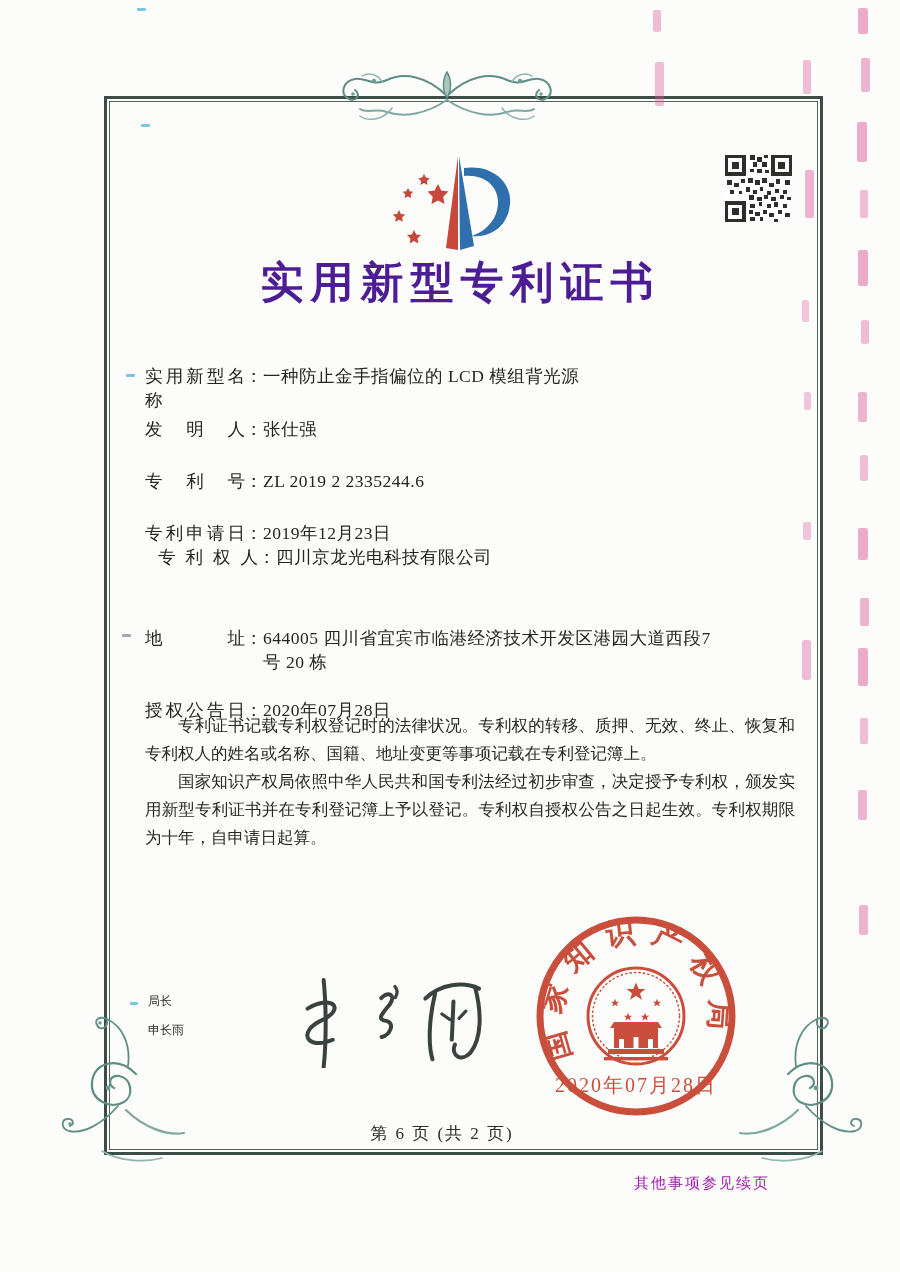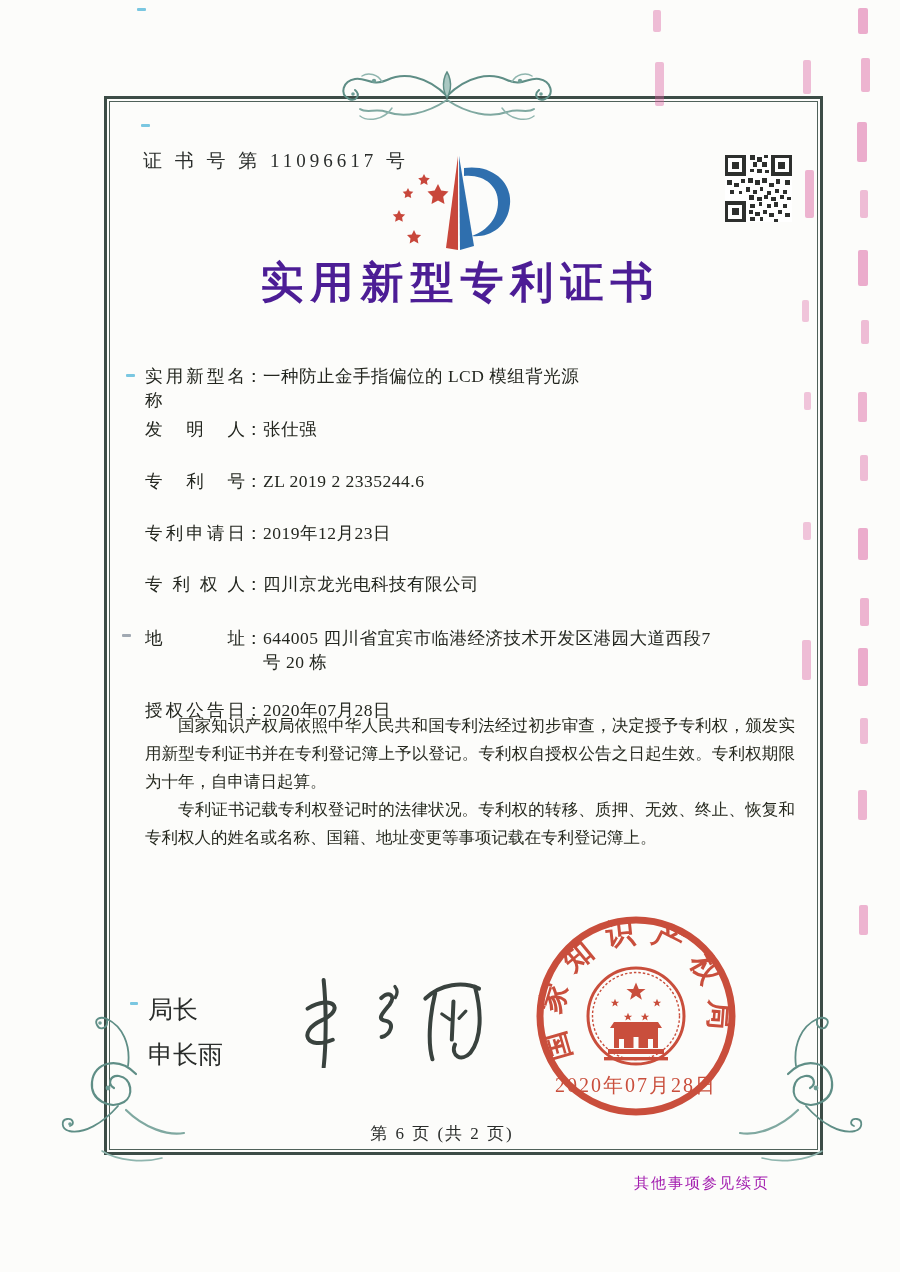--- a/index.html
+++ b/index.html
@@ -25,27 +25,27 @@
          font-size:43px;font-weight:700;letter-spacing:7px;color:#4c1d95;}
   
   .fields{position:absolute;left:145px;top:0;width:670px;font-size:17.5px;color:#23261f;}
   .frow{position:absolute;left:0;width:670px;line-height:24px;}
   .flabel{display:inline-block;width:100px;text-align:justify;text-align-last:justify;vertical-align:top;}
   .fcolon{display:inline-block;width:18px;vertical-align:top;}
   .fvalue{display:inline-block;vertical-align:top;letter-spacing:.5px;}
   .addr2{display:block;padding-left:118px;letter-spacing:.5px;}
   .grant-no-field{position:absolute;left:315px;top:0;white-space:nowrap;}
   .r-name{top:364px;} .r-inventor{top:417px;} .r-patentno{top:469px;}
-  .r-filing{top:521px;} .r-patentee{top:572px;} .r-address{top:626px;} .r-grant{top:698px;}
+  .r-filing{top:521px;} .r-patentee{top:545px;margin-left:13px;} .r-address{top:626px;} .r-grant{top:698px;}
   
   .body-text{position:absolute;left:145px;top:712px;width:650px;
              font-size:16.5px;line-height:28px;color:#26291f;text-align:justify;}
   .body-text p{margin:0;text-indent:2em;}
   
-  .officer{position:absolute;left:148px;top:993px;font-size:25px;color:#2a2d2b;
+  .officer{position:absolute;left:148px;top:993px;font-size:12px;color:#2a2d2b;
            font-family:"Liberation Sans","DejaVu Sans",sans-serif;}
   .officer .name{margin-top:12px;}
   .signature{position:absolute;left:278px;top:968px;width:210px;height:100px;}
   
   .seal{position:absolute;left:528px;top:908px;width:216px;height:216px;opacity:.92;}
   
   .page-num{position:absolute;left:100px;top:1122px;width:684px;text-align:center;
             font-size:17px;letter-spacing:2px;color:#2a2d2b;}
   .cont-note{position:absolute;left:100px;top:1174px;width:670px;text-align:right;
              font-size:15px;letter-spacing:2px;color:#a21caf;}
@@ -95,21 +95,20 @@
     <g fill="none" stroke="#5f8e86" stroke-width="2.2" stroke-linecap="round">
       <path d="M80,60 C62,42 38,48 36,68 C34,86 54,96 68,88 C78,82 76,64 63,62 C54,61 51,70 58,74"></path>
       <path d="M72,52 C75,30 66,12 51,5 C44,2 38,5 41,11 C44,17 52,14 51,7" stroke-width="1.8"></path>
       <path d="M62,92 C46,110 28,120 13,117 C5,115 5,106 11,105 C17,104 19,110 14,112" stroke-width="1.8"></path>
       <path d="M70,96 C88,114 112,122 128,119" stroke="#7fa8a0"></path>
       <path d="M46,137 C62,147 88,149 106,144" stroke="#8fb5ae" stroke-width="1.6"></path>
       <circle cx="52" cy="74" r="2.4" fill="#6f9e96" stroke="none"></circle>
     </g>
   </svg>
 
-  <div class="cert-no">证 书 号 第 11096617 号</div>
 
   <svg class="logo" viewBox="0 0 180 122">
     <g>
       <path d="M86,10 L74,102 L86,104 Z" fill="#c8473b"></path>
       <path d="M87,10 L88,104 L102,100 Z" fill="#2f6fae"></path>
       <path d="M92,22 C120,18 140,36 138,58 C136,82 116,92 100,90 C116,84 126,72 126,56 C126,40 112,28 92,30 Z" fill="#2f6fae"></path>
       <g fill="#c8473b">
         <path d="M66,38 l3.2,6.6 7.3,1 -5.3,5.1 1.3,7.2 -6.5,-3.4 -6.5,3.4 1.2,-7.2 -5.2,-5.1 7.2,-1 Z"></path>
         <path d="M52,28 l1.8,3.6 4,0.6 -2.9,2.8 0.7,4 -3.6,-1.9 -3.6,1.9 0.7,-4 -2.9,-2.8 4,-0.6 Z"></path>
         <path d="M36,42 l1.6,3.3 3.7,0.5 -2.7,2.6 0.6,3.7 -3.2,-1.7 -3.3,1.7 0.6,-3.7 -2.6,-2.6 3.6,-0.5 Z"></path>
@@ -197,22 +196,22 @@
     <div class="frow r-address">
       <span class="flabel">地址</span><span class="fcolon">：</span><span class="fvalue">644005 四川省宜宾市临港经济技术开发区港园大道西段7</span>
       <span class="addr2">号 20 栋</span>
     </div>
     <div class="frow r-grant">
       <span class="flabel">授权公告日</span><span class="fcolon">：</span><span class="fvalue">2020年07月28日</span>
     </div>
   </div>
 
   <div class="body-text">
+    <p>专利证书记载专利权登记时的法律状况。专利权的转移、质押、无效、终止、恢复和专利权人的姓名或名称、国籍、地址变更等事项记载在专利登记簿上。</p>
     <p>国家知识产权局依照中华人民共和国专利法经过初步审查，决定授予专利权，颁发实用新型专利证书并在专利登记簿上予以登记。专利权自授权公告之日起生效。专利权期限为十年，自申请日起算。</p>
-    <p>专利证书记载专利权登记时的法律状况。专利权的转移、质押、无效、终止、恢复和专利权人的姓名或名称、国籍、地址变更等事项记载在专利登记簿上。</p>
   </div>
 
   <div class="officer">
     <div>局长</div>
     <div class="name">申长雨</div>
   </div>
 
   <svg class="signature" viewBox="0 0 210 100">
     <g fill="none" stroke="#39423e" stroke-width="4" stroke-linecap="round" transform="rotate(-2 105 50)">
       <path d="M30,38 C56,24 68,40 44,50 C18,61 28,80 54,70"></path>

